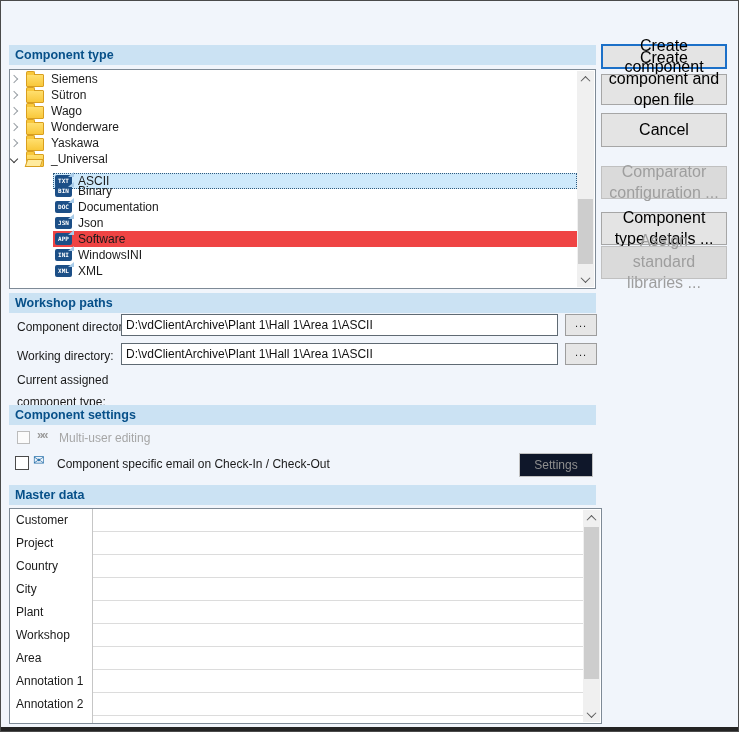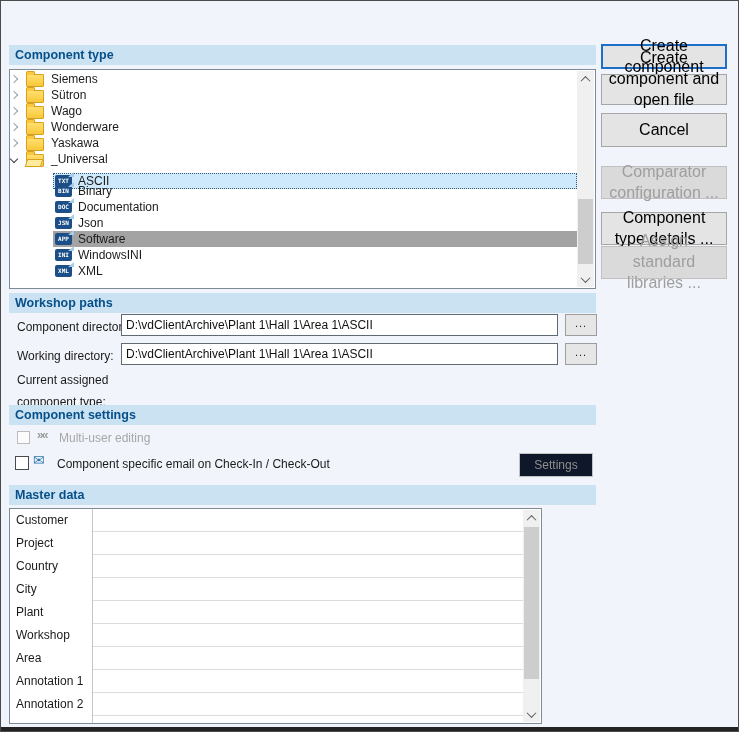--- a/index.html
+++ b/index.html
@@ -13,21 +13,21 @@
   .wtitle{position:absolute;left:38px;top:0;height:30px;line-height:30px;font-size:12.5px;color:#000;}
   .closebtn{position:absolute;right:0;top:0;width:46px;height:30px;display:flex;align-items:center;justify-content:center;font-size:14px;color:#111;cursor:pointer;}
   
   .shead{position:absolute;left:8px;width:587px;height:20px;background:#cbe2f3;color:#075089;font-weight:bold;font-size:12.5px;line-height:20px;padding-left:6px;box-sizing:border-box;}
   
   .tree{position:absolute;left:8px;top:68px;width:587px;height:220px;background:#ffffff;border:1px solid #7e8a96;box-sizing:border-box;}
   .trow{position:absolute;height:16px;display:flex;align-items:center;cursor:default;}
   .trow.folderrow{left:1px;right:18px;}
   .trow.childrow{left:43px;right:18px;padding-left:2px;}
   .trow.sel{background:#cee9fb;outline:1px dotted #2f5a7d;outline-offset:-1px;}
-  .trow.hl{background:#a3a3a3;}
+  .trow.hl{background:#ef4444;}
   .chev{display:inline-block;width:5px;height:5px;border-right:1.4px solid #9aa0a6;border-bottom:1.4px solid #9aa0a6;transform:rotate(-45deg);margin-right:9px;flex:none;}
   .chev.exp{border-color:#3c3c3c;transform:rotate(45deg);}
   .folder{position:relative;width:16px;height:11px;background:linear-gradient(#ffdf6e,#f9c83b);border:1px solid #d99f1f;border-radius:1px;margin:0 7px 0 0;flex:none;margin-top:2px;}
   .folder::before{content:"";position:absolute;top:-4px;left:-1px;width:7px;height:3px;background:#f9c83b;border:1px solid #d99f1f;border-bottom:none;border-radius:2px 2px 0 0;}
   .folder.open::after{content:"";position:absolute;left:-1px;bottom:-1px;width:14px;height:6px;background:#ffeb9e;border:1px solid #d99f1f;transform:skewX(-18deg);}
   .doc{position:relative;width:17px;height:12px;background:#1c4f87;border-radius:2px;color:#fff;font-size:6px;font-weight:bold;line-height:12px;text-align:center;font-family:"DejaVu Sans Mono",monospace;margin-right:6px;flex:none;}
   .doc::after{content:"";position:absolute;top:-3px;right:-2px;width:0;height:0;border-left:6px solid transparent;border-bottom:5px solid #a9cce9;}
   .tlabel{white-space:nowrap;}
   
   .vscroll{position:absolute;top:1px;right:1px;bottom:1px;width:17px;background:#f0f0f0;}
@@ -47,21 +47,21 @@
   .pinput{position:absolute;left:120px;width:437px;height:22px;border:1px solid #5f6a73;background:#fff;font-family:"Liberation Sans",sans-serif;font-size:12px;padding:0 4px;box-sizing:border-box;color:#111;}
   .browse{position:absolute;left:564px;width:32px;height:22px;background:#e6e6e6;border:1px solid #9d9d9d;box-sizing:border-box;font-size:11px;line-height:17px;text-align:center;color:#222;cursor:pointer;letter-spacing:1px;}
   
   .cb{position:absolute;width:13px;height:13px;background:#fff;border:1px solid #4a4a4a;box-sizing:border-box;cursor:pointer;}
   .cb.dis{border-color:#bcbcbc;background:#fbfbfb;cursor:default;}
   .muicon{position:absolute;left:36px;top:427px;color:#9a9a9a;font-size:12px;font-weight:bold;letter-spacing:-2px;}
   .mailicon{position:absolute;left:32px;top:451px;color:#2e76ad;font-size:14px;}
   .dlabel{color:#a6a6a6;}
   .sbtn{position:absolute;left:518px;top:452px;width:74px;height:24px;background:#0f172a;border:1px solid #c2c2c2;box-sizing:border-box;color:#8f8f8f;font-size:12px;display:flex;align-items:center;justify-content:center;}
   
-  .mtable{position:absolute;left:8px;top:507px;width:533px;height:216px;background:#fff;border:1px solid #7e8a96;box-sizing:border-box;}
+  .mtable{position:absolute;left:8px;top:507px;width:593px;height:216px;background:#fff;border:1px solid #7e8a96;box-sizing:border-box;}
   .vline{position:absolute;left:82px;top:0;bottom:0;width:1px;background:#c6c6c6;}
   .mrow{position:absolute;left:0;right:17px;height:23px;}
   .mrow .rlabel{position:absolute;left:6px;top:0;line-height:23px;}
   .mrow .rval{position:absolute;left:83px;right:0;top:0;bottom:0;background:#fff;border-bottom:1px solid #dcdcdc;cursor:text;}
   .bstrip{position:absolute;left:0;right:0;top:726px;height:6px;background:#232323;}
 </style>
 </head>
 <body>
 
 <div class="window">

